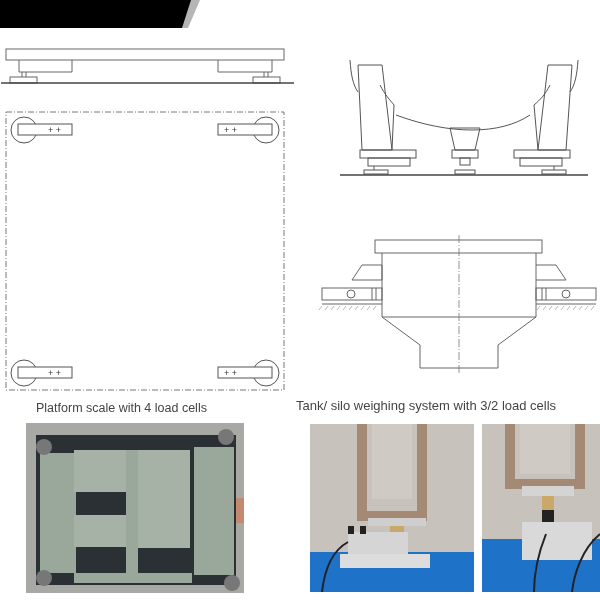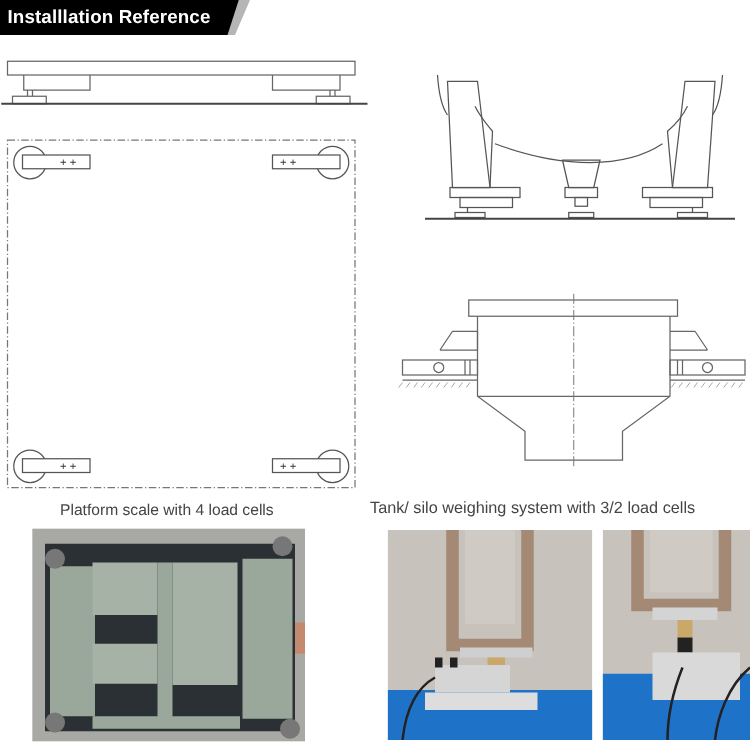--- a/index.html
+++ b/index.html
@@ -12,21 +12,20 @@
   .photo { position:absolute; overflow:hidden; }
 </style>
 </head>
 <body>
 
 <div class="banner">
   <svg width="200" height="28">
     <polygon points="0,0 198,0 186,28 0,28" fill="#000"></polygon>
     <polygon points="191,0 200,0 188,28 182,28" fill="#b5b5b5"></polygon>
   </svg>
-  <span class="banner-title">Installlation Reference</span>
 </div>
 
 <svg class="drawing" style="left:0;top:44px" width="300" height="40">
   <g fill="none" stroke="#666" stroke-width="1">
     <rect x="6" y="5" width="278" height="11"></rect>
     <path d="M19,16 L19,28 L72,28 L72,16"></path>
     <path d="M218,16 L218,28 L272,28 L272,16"></path>
     <rect x="10" y="33" width="27" height="6"></rect>
     <rect x="253" y="33" width="27" height="6"></rect>
     <line x1="22" y1="28" x2="22" y2="33"></line>
@@ -50,21 +49,21 @@
       <rect x="218" y="267" width="54" height="11" fill="#fff"></rect>
   </g>
   <g fill="#333" font-size="9" font-family="Liberation Sans, sans-serif">
     <text x="48" y="33">+ +</text>
       <text x="224" y="33">+ +</text>
     <text x="48" y="276">+ +</text>
       <text x="224" y="276">+ +</text>
   </g>
 </svg>
 
-<span class="caption" style="left:48px;top:401px">Platform scale with 4 load cells</span>
+<span class="caption" style="left:36px;top:401px">Platform scale with 4 load cells</span>
 
 <svg class="drawing" style="left:330px;top:50px" width="270" height="140">
   <g fill="none" stroke="#555" stroke-width="1">
     <path d="M20,10 C21,25 23,35 28,42"></path>
     <path d="M28,15 L52,15 L62,100 L32,100 Z"></path>
     <path d="M50,35 C55,45 60,50 64,55 L62,100"></path>
     <path d="M66,65 C120,85 170,85 200,65"></path>
     <path d="M120,78 L150,78 L145,100 L125,100 Z"></path>
     <rect x="122" y="100" width="26" height="8"></rect>
     <rect x="130" y="108" width="10" height="7"></rect>

